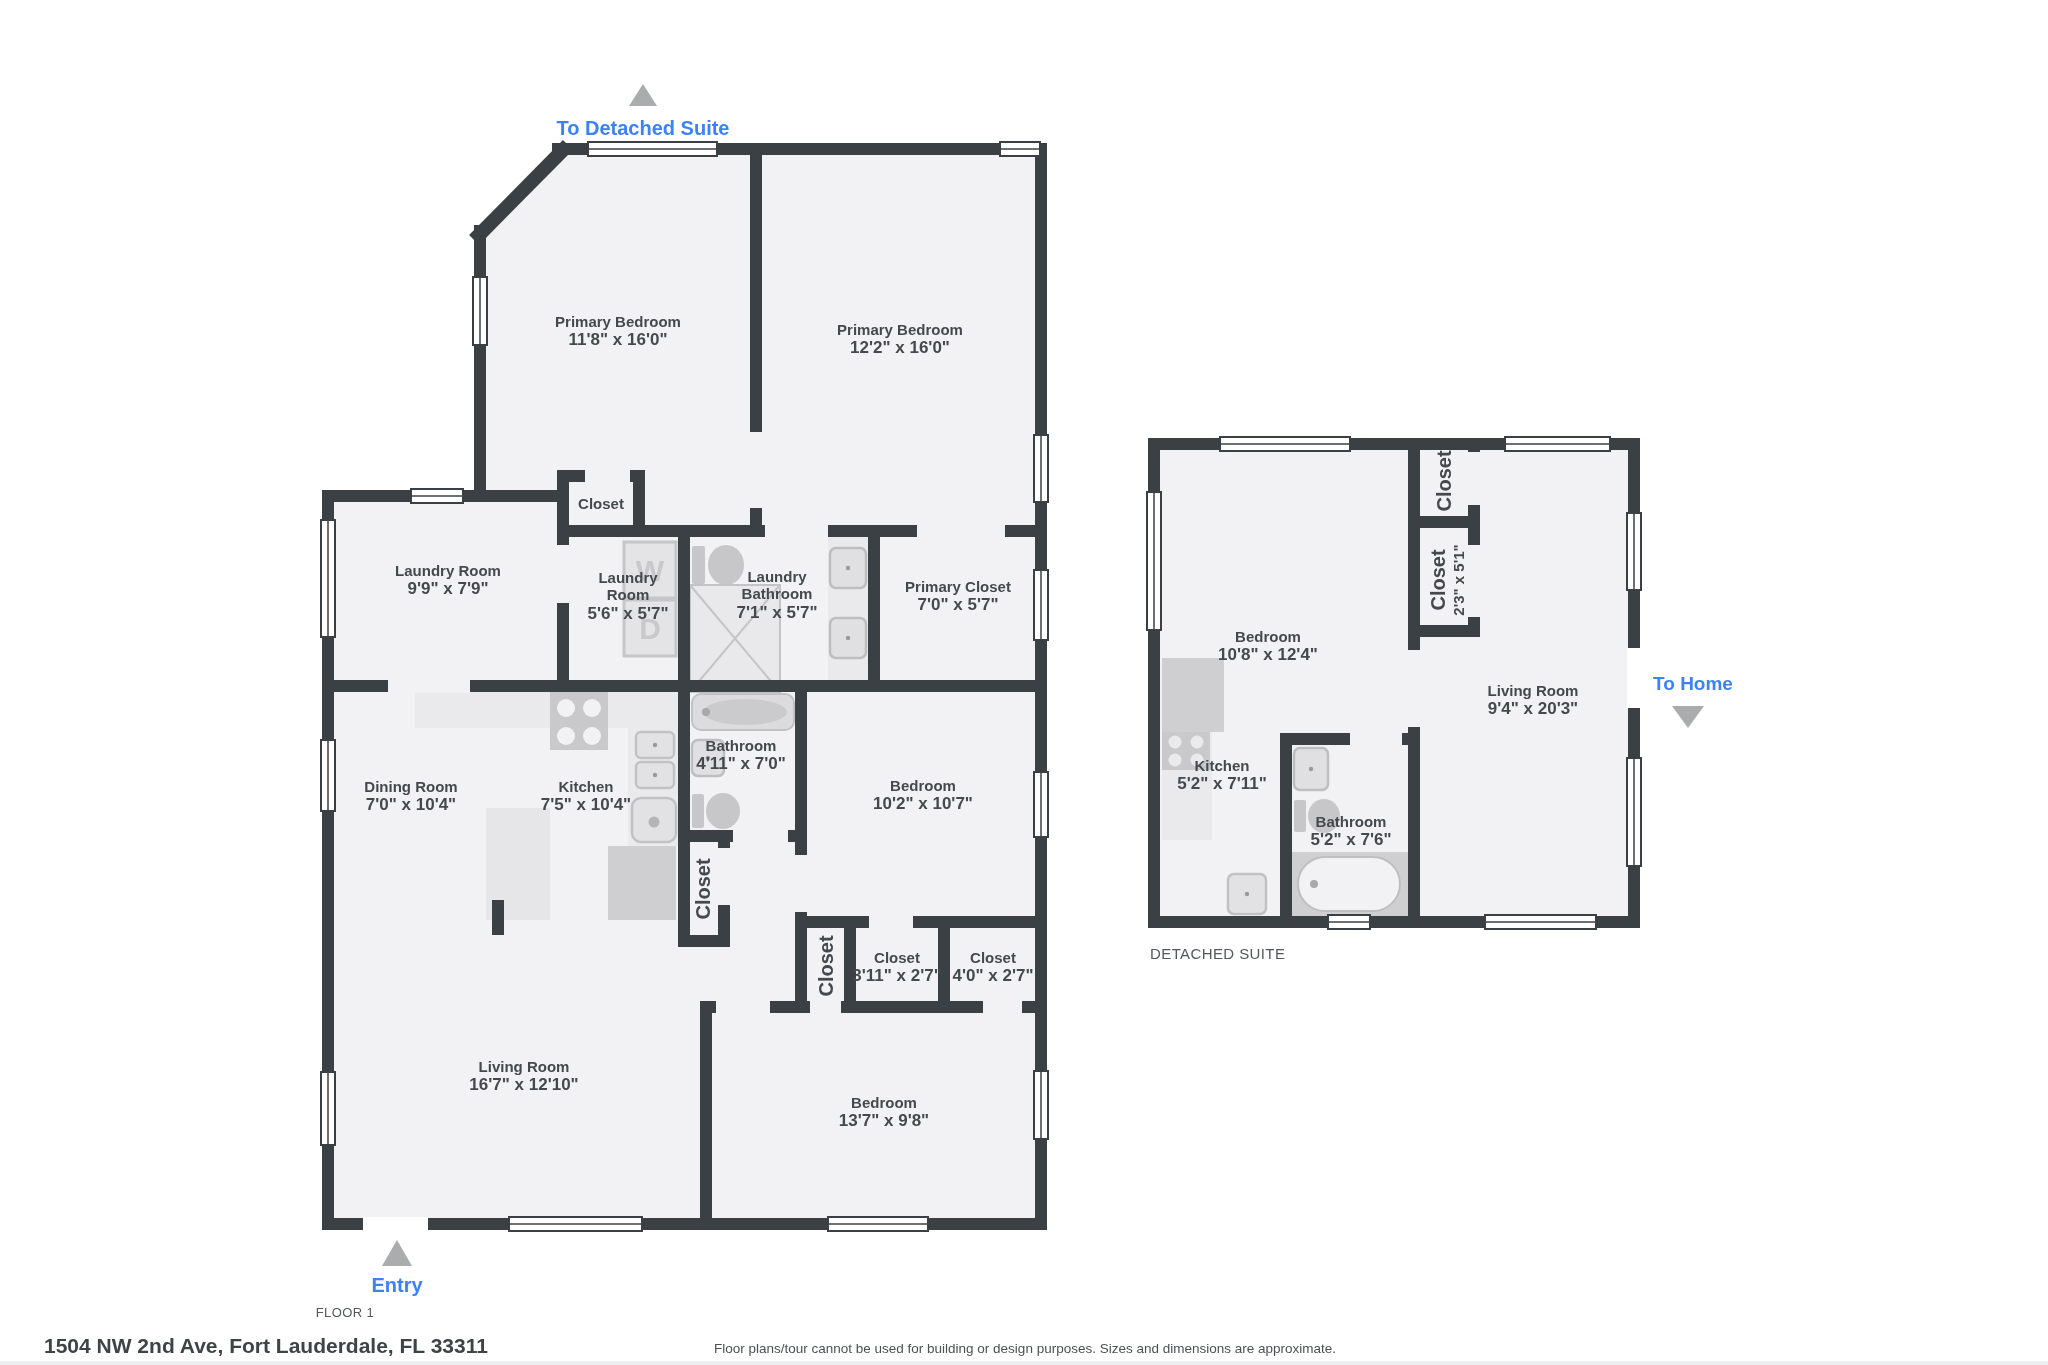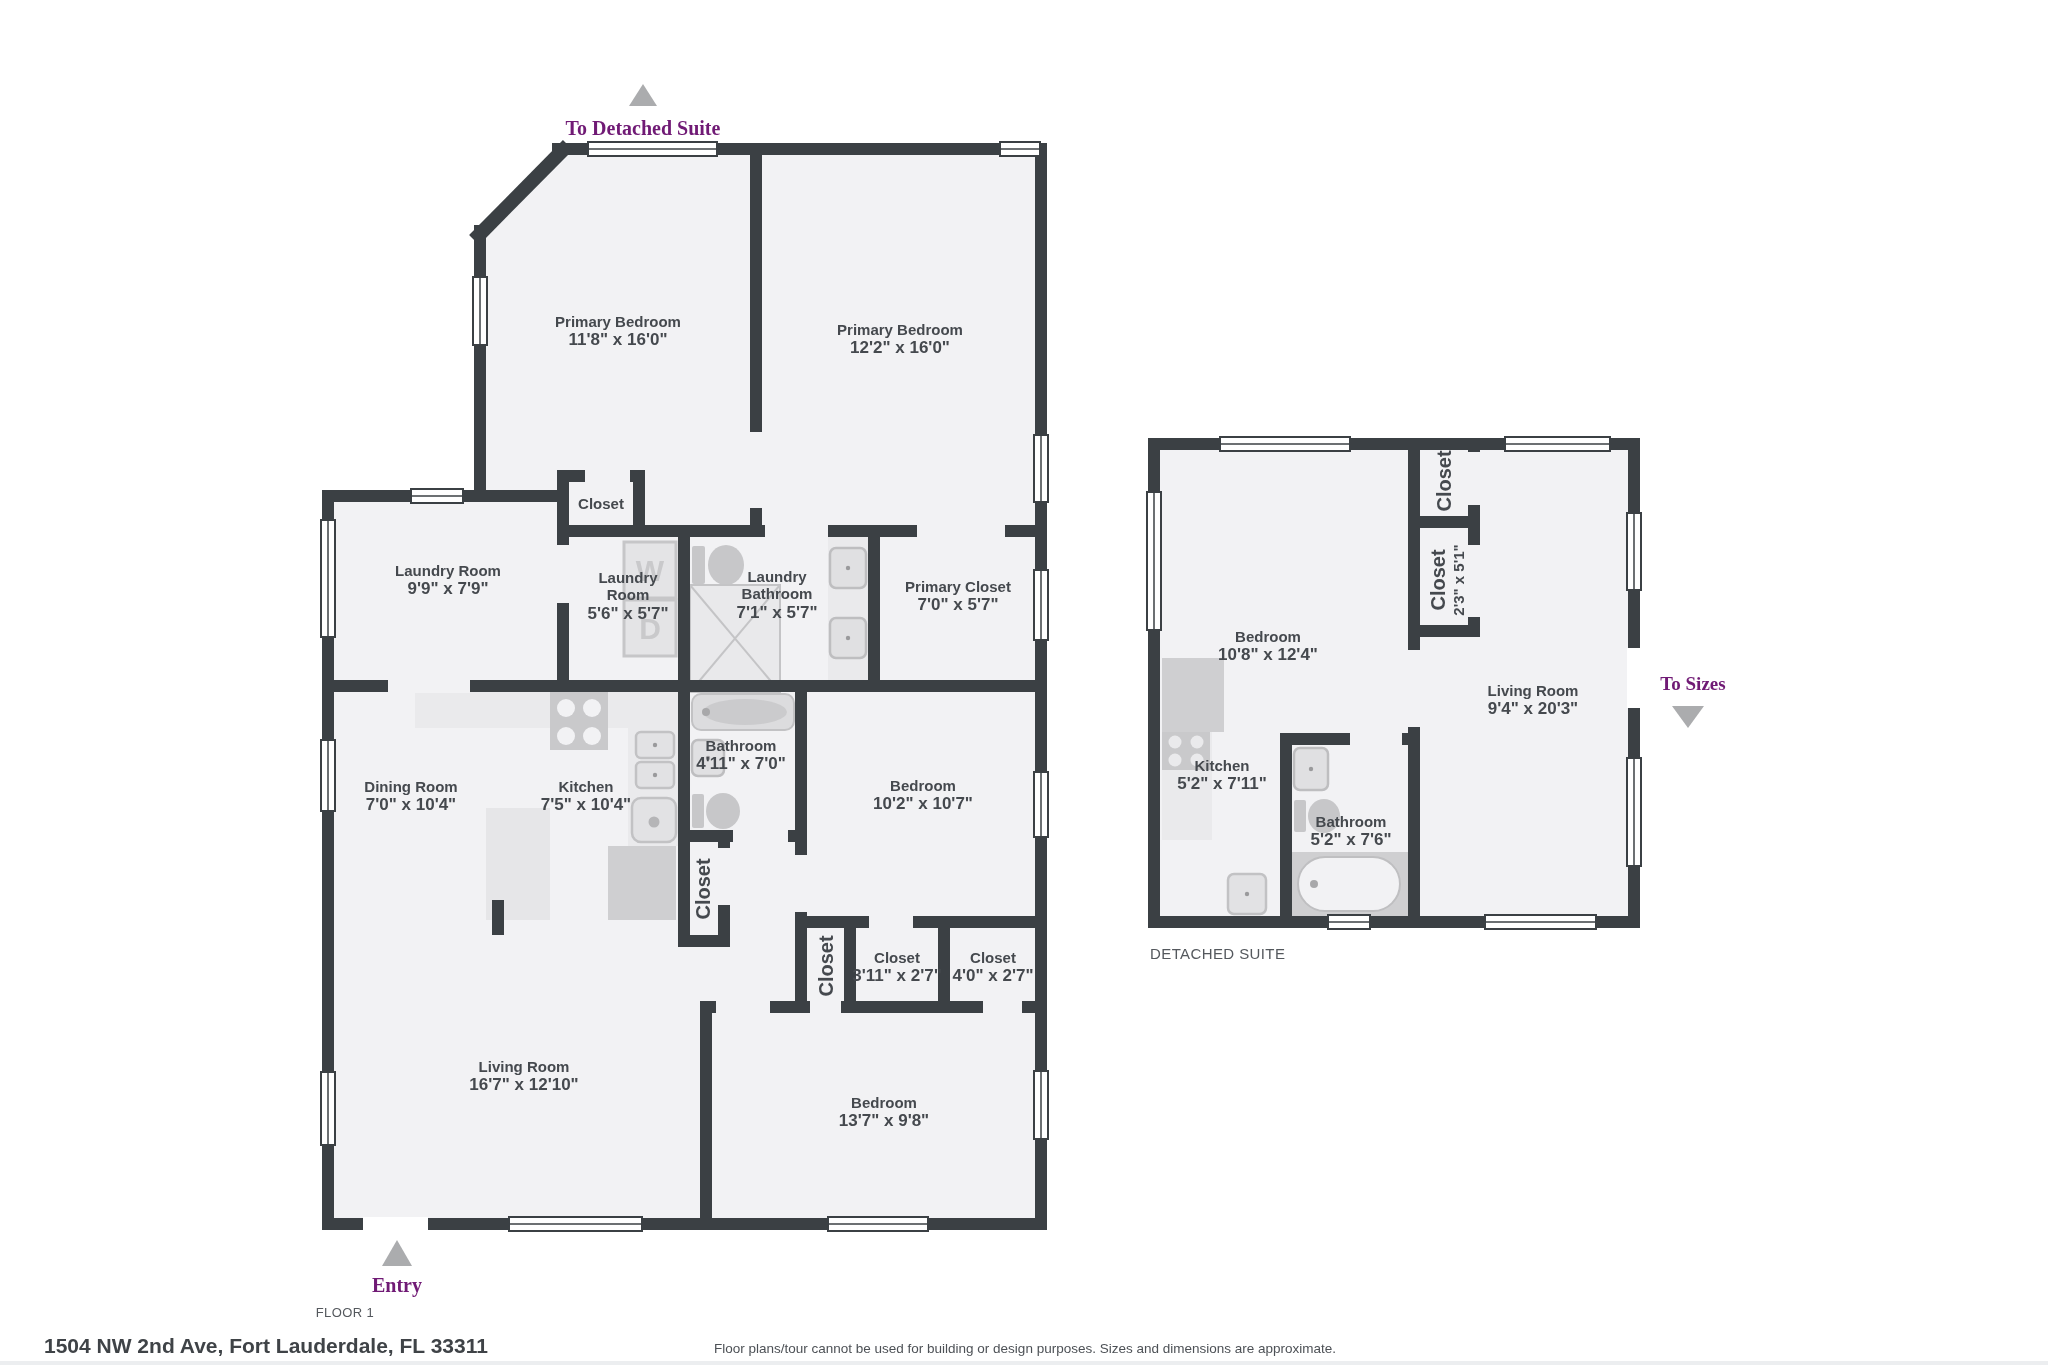--- a/index.html
+++ b/index.html
@@ -12,21 +12,21 @@
        color:#45494e;white-space:nowrap;}
   .lbl .rname{font-size:15px;font-weight:700;line-height:1.15;}
   .lbl .rdims{font-size:17px;font-weight:700;margin-top:1px;line-height:1.1;}
   .lbl.wrap{white-space:normal;}
   .lbl.w130{width:132px;}
   .lbl.w100{width:100px;}
   .lbl.vert{transform:translate(-50%,-50%) rotate(-90deg);}
   .lbl.vert .rname{font-size:20px;}
   .lbl.vert .rdims{font-size:15px;}
   .nav-label{position:absolute;transform:translate(-50%,-50%);font-size:20px;
-       font-weight:700;color:#701a75;white-space:nowrap;font-family:Liberation Serif, serif;}
+       font-weight:700;color:#3b82f6;white-space:nowrap;}
   .plan-caption{position:absolute;font-size:13px;font-weight:400;color:#54585d;
        letter-spacing:.4px;white-space:nowrap;}
   .address{position:absolute;left:44px;top:1346px;transform:translate(0,-50%);
        font-size:21px;font-weight:700;color:#3f4347;white-space:nowrap;}
   .disclaimer{position:absolute;left:1025px;top:1348px;transform:translate(-50%,-50%);
        font-size:13.5px;font-weight:400;color:#4d5156;white-space:nowrap;}
   .bottom-strip{position:absolute;left:0;top:1361px;width:2048px;height:4px;background:#eceef0;}
 </style>
 </head>
 <body>
@@ -376,21 +376,21 @@
   <div class="lbl" style="left:1222px;top:775px">
     <div class="rname">Kitchen</div>
     <div class="rdims">5'2" x 7'11"</div>
   </div>
 
   <div class="lbl" style="left:1351px;top:831px">
     <div class="rname">Bathroom</div>
     <div class="rdims">5'2" x 7'6"</div>
   </div>
 
-  <div class="nav-label" style="left:1693px;top:684px;font-size:19px">To Sizes</div>
+  <div class="nav-label" style="left:1693px;top:684px;font-size:19px">To Home</div>
 
   <div class="plan-caption" style="left:1150px;top:953px;transform:translate(0,-50%);font-size:15px">DETACHED SUITE</div>
 
   <div class="address">1504 NW 2nd Ave, Fort Lauderdale, FL 33311</div>
   <div class="disclaimer">Floor plans/tour cannot be used for building or design purposes. Sizes and dimensions are approximate.</div>
   <div class="bottom-strip"></div>
 </div>
 
 </div>
 

